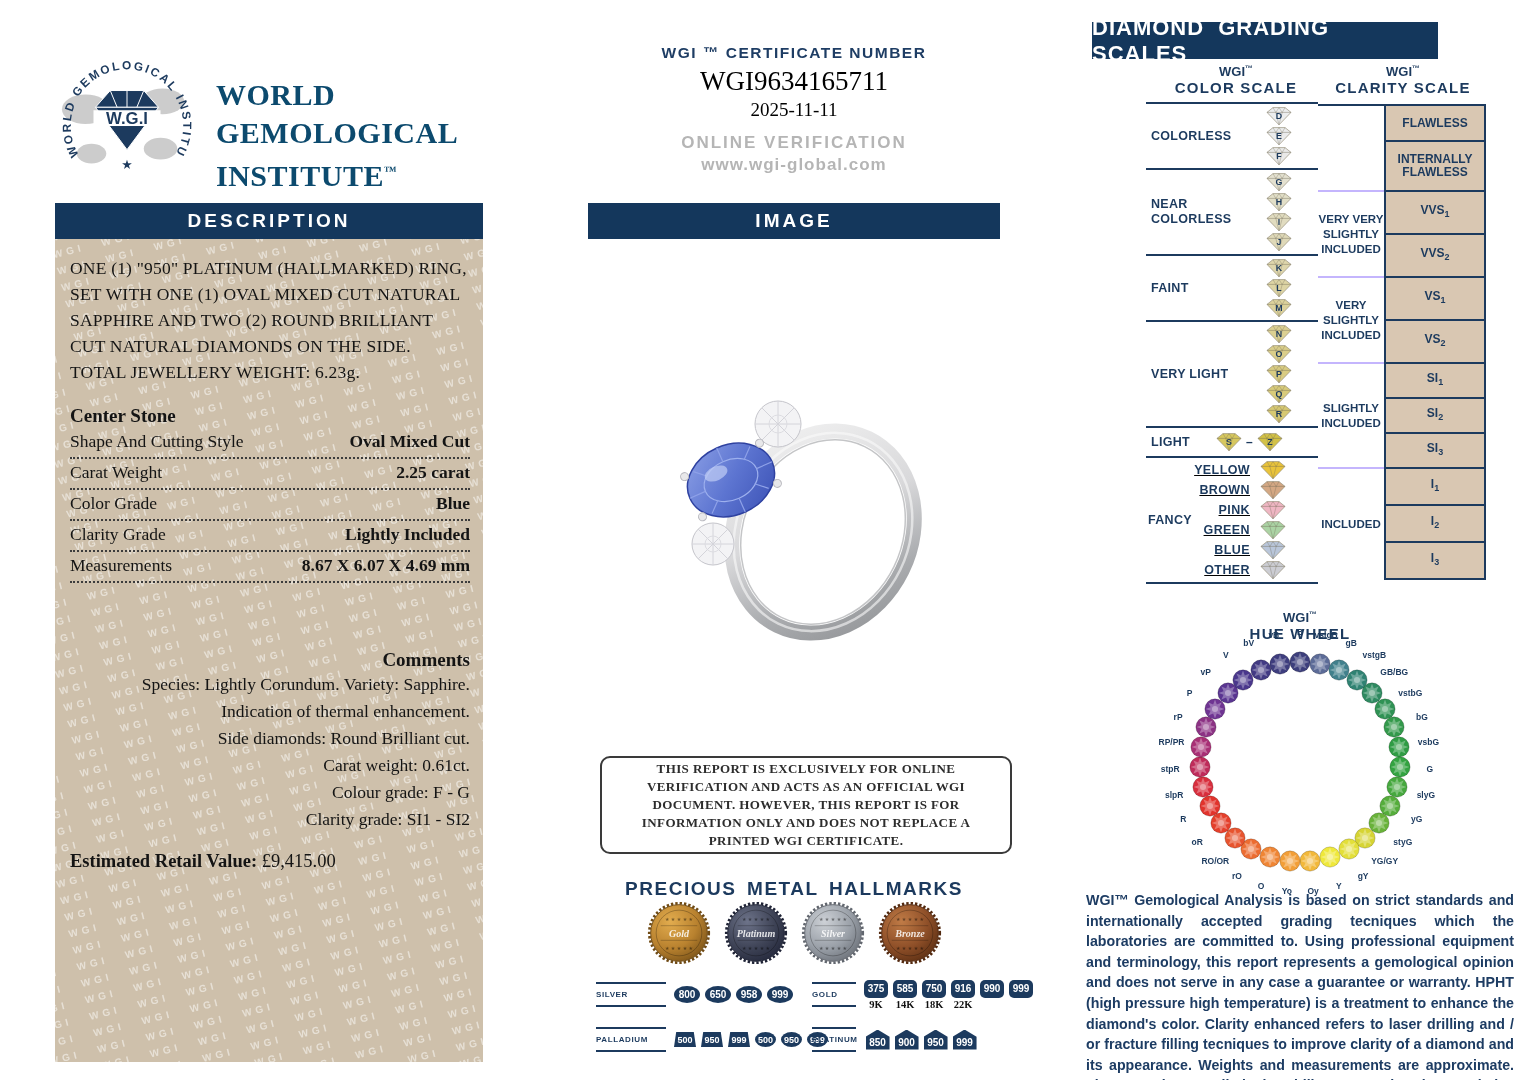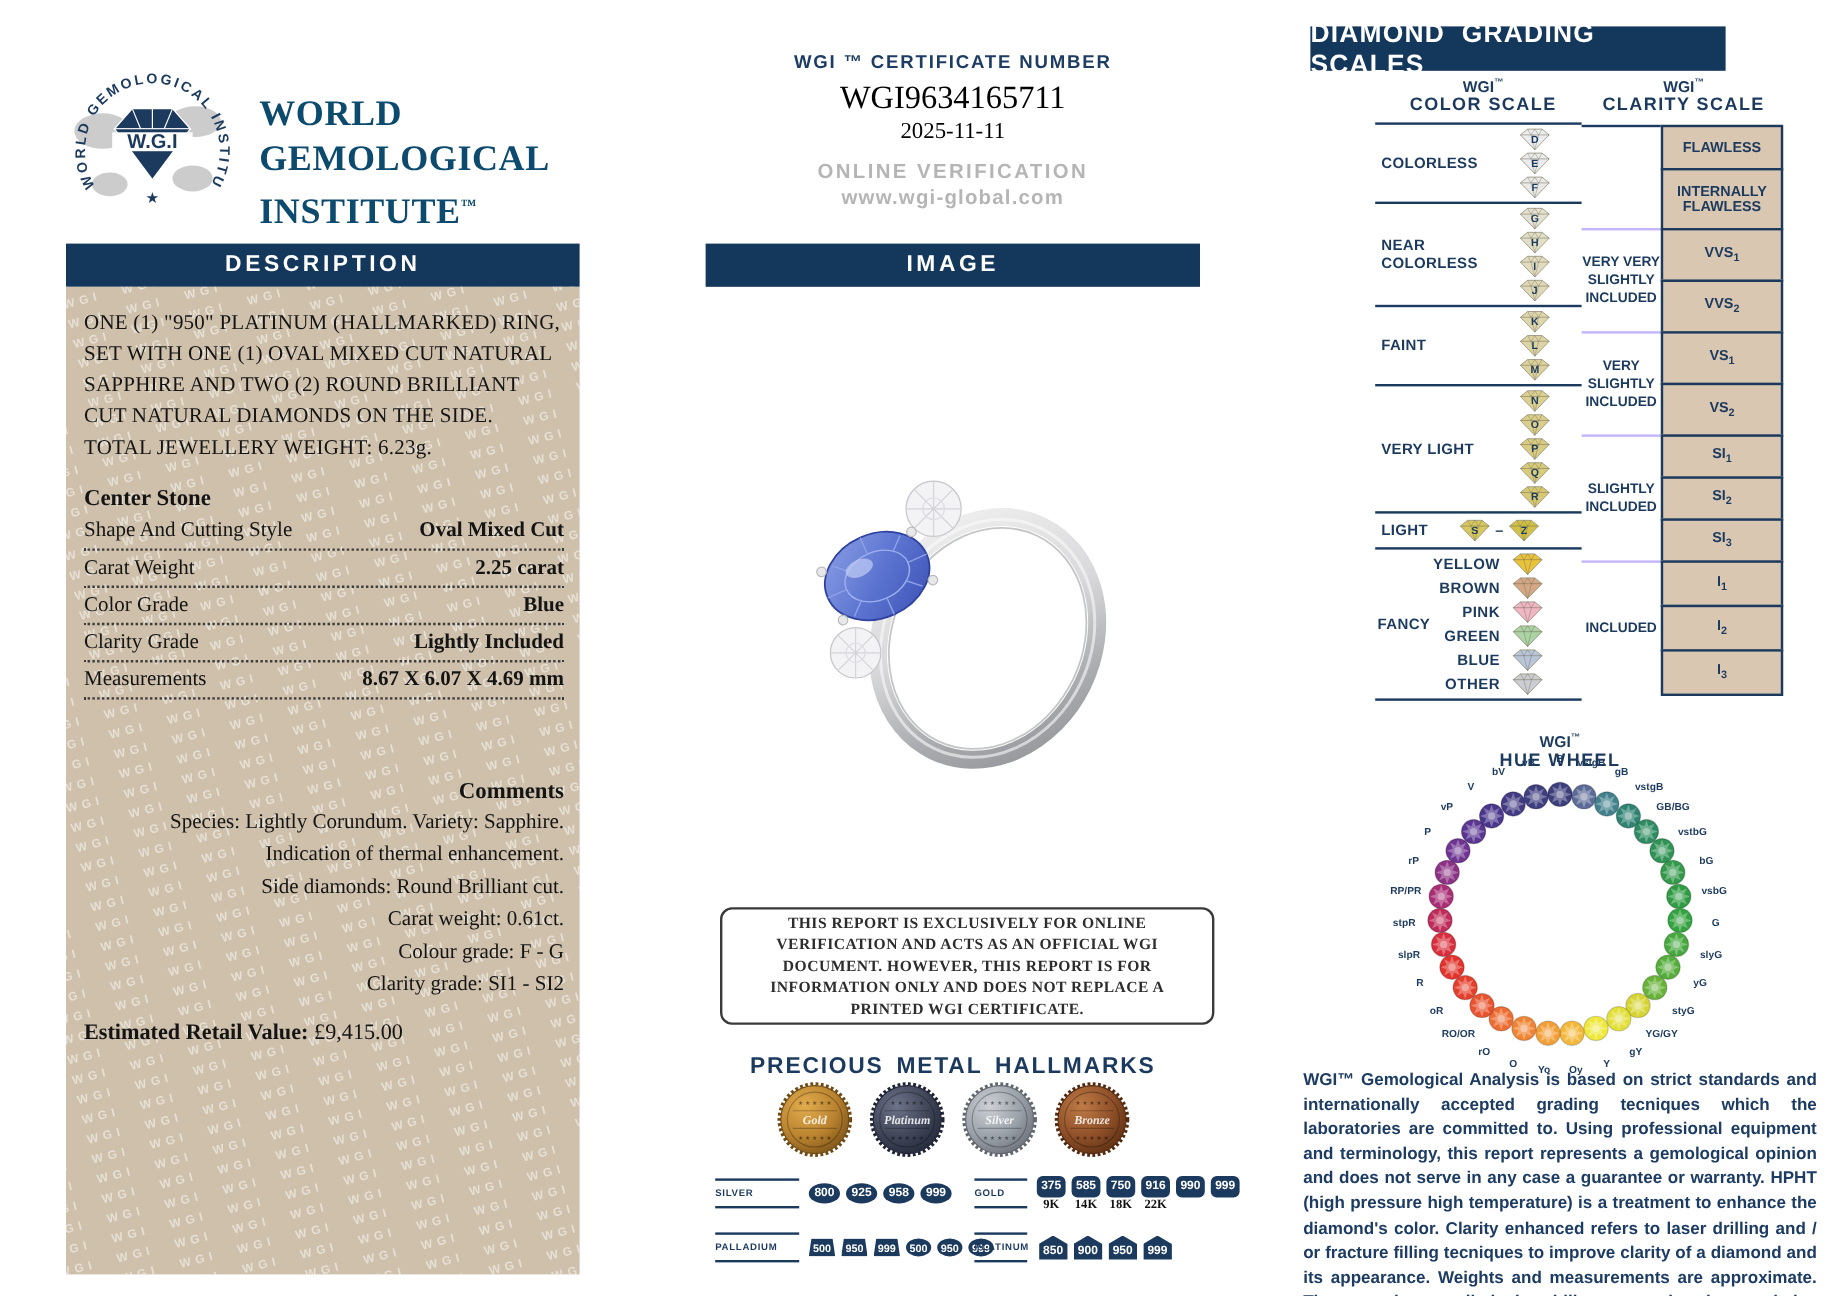--- a/index.html
+++ b/index.html
@@ -82,21 +82,21 @@
   .col-label{width:102px;color:#1c3a5e;font-weight:bold;font-size:12.5px;line-height:15px;
              letter-spacing:.3px;padding-left:5px;box-sizing:border-box;}
   .col-icons{display:flex;flex-direction:column;gap:0px;width:62px;align-items:center;}
   .gem{line-height:0;}
   .light-row{padding:2px 0;}
   .range-row{display:flex;align-items:center;gap:2px;margin-left:-34px;}
   .range-row .dash{color:#1c3a5e;font-weight:bold;font-size:12px;}
   .fancy-block{align-items:center;}
   .fancy-main{width:46px;padding-left:2px;}
   .fancy-col{display:flex;flex-direction:column;gap:0px;}
-  .fancy-row{display:flex;align-items:center;gap:8px;justify-content:flex-end;height:20px;}
+  .fancy-row{display:flex;align-items:center;gap:8px;justify-content:flex-end;height:20px;text-decoration:underline;}
   .fancy-name{color:#1c3a5e;font-weight:bold;font-size:12.5px;letter-spacing:.4px;text-align:right;min-width:58px;}
   #clarity-scale{left:1318px;top:64px;width:170px;}
   .cl-body{display:flex;margin-top:8px;}
   #cl-labels{width:66px;border-top:2px solid #1c3a5e;box-sizing:border-box;}
   .cl-labelcell{display:flex;align-items:center;justify-content:center;text-align:center;
                 color:#1c3a5e;font-weight:bold;font-size:11.5px;line-height:15px;box-sizing:border-box;}
   .cl-labelcell.cl-div{border-bottom:2px solid #c4b5fd;}
   #cl-boxes{width:102px;}
   .cl-box{border:2px solid #1c3a5e;background:#d9c7b2;box-sizing:border-box;display:flex;
           align-items:center;justify-content:center;text-align:center;color:#1c3a5e;font-weight:bold;
@@ -325,21 +325,21 @@
         <div class="hm-tag">
           <div class="hm-line"></div>
           <div class="hm-name">SILVER</div>
           <div class="hm-line"></div>
         </div>
         <div class="hm-marks">
           <div class="hm-chipwrap">
             <div class="chip oval">800</div>
           </div>
           <div class="hm-chipwrap">
-            <div class="chip oval">925</div>
+            <div class="chip oval">650</div>
           </div>
           <div class="hm-chipwrap">
             <div class="chip oval">958</div>
           </div>
           <div class="hm-chipwrap">
             <div class="chip oval">999</div>
           </div>
         </div>
       </div>
       <div class="hm-cell">

